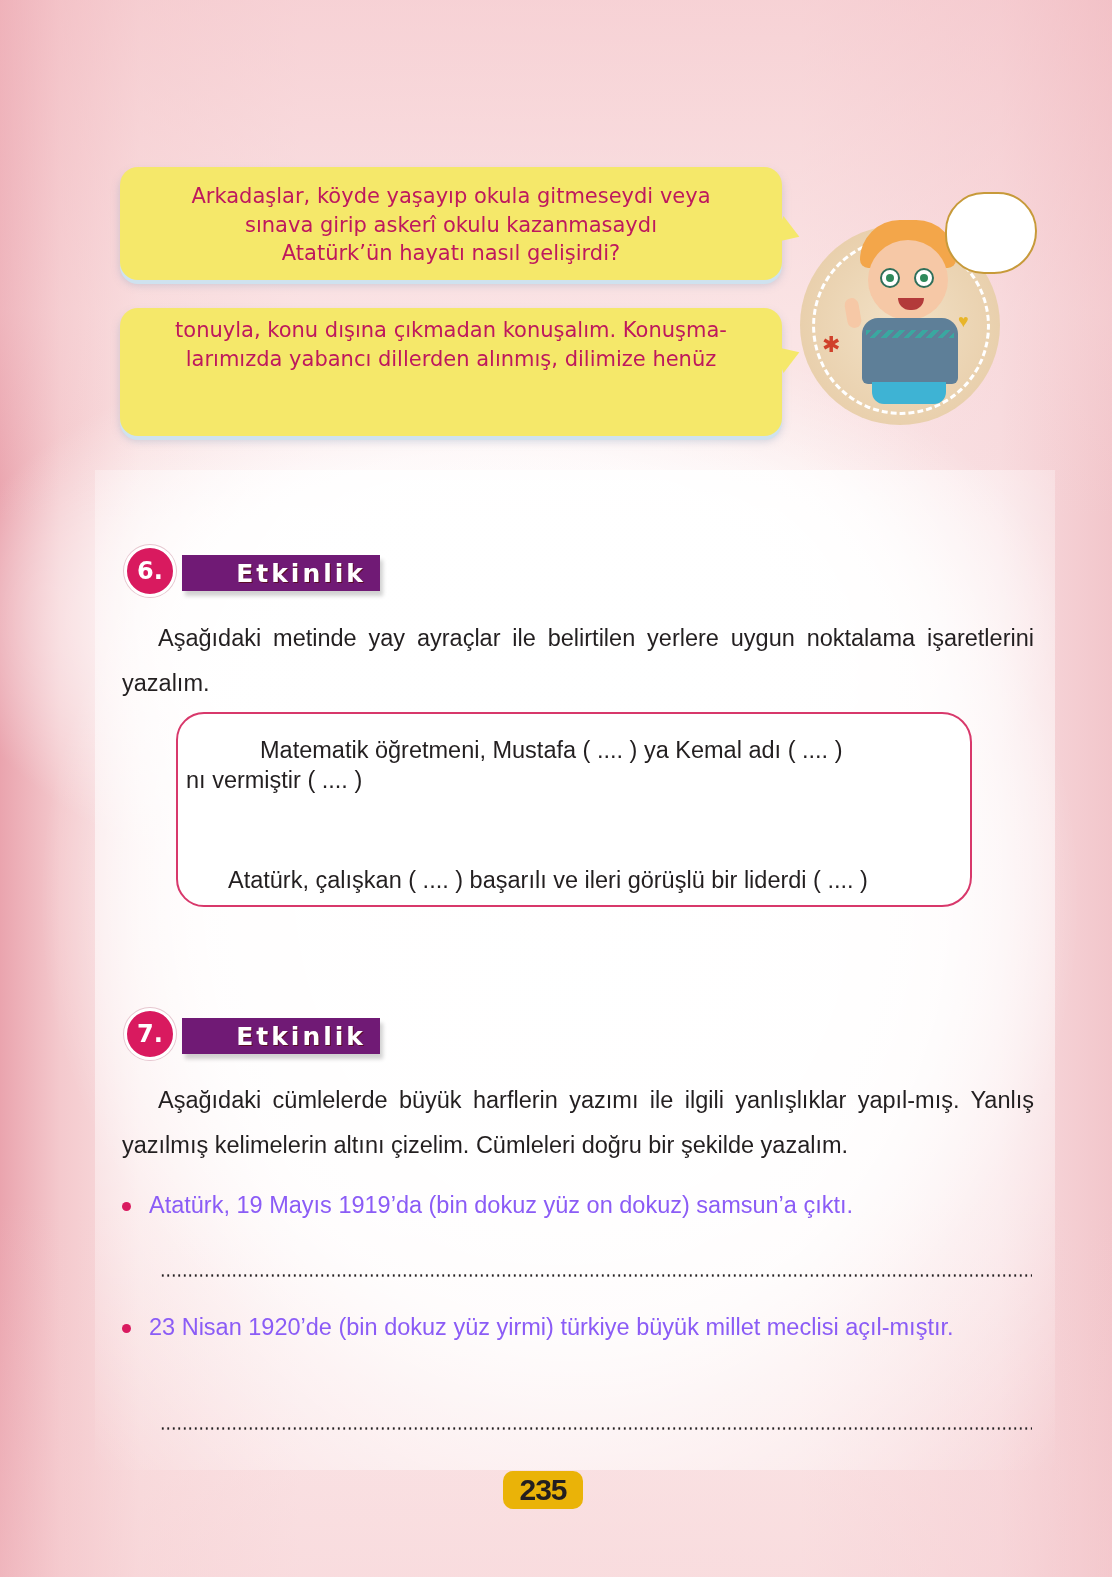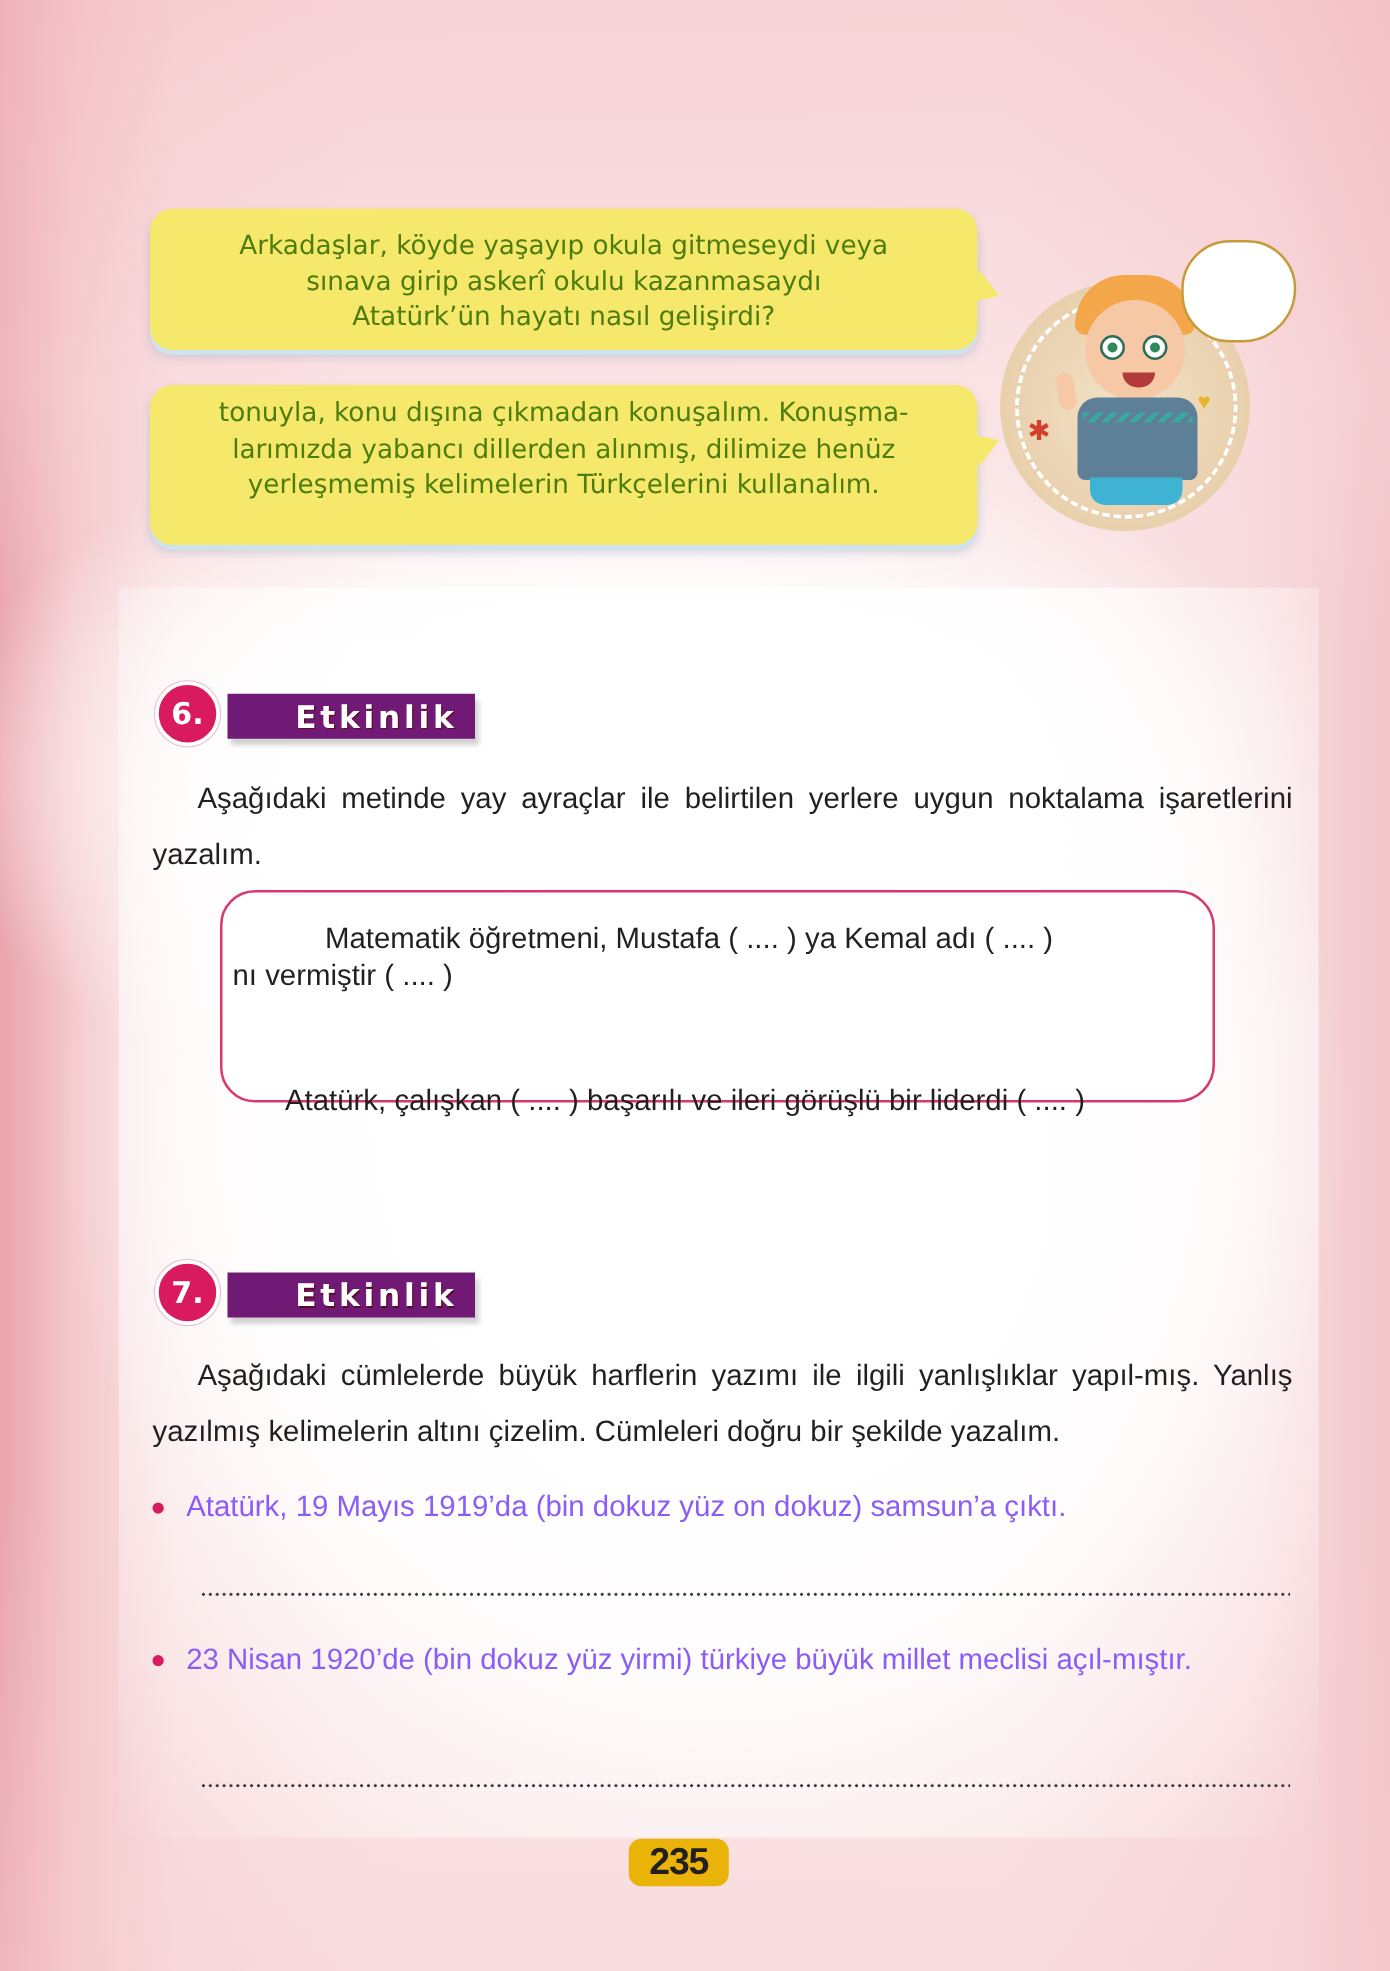--- a/index.html
+++ b/index.html
@@ -20,21 +20,21 @@
     background: linear-gradient(180deg, rgba(255,255,255,0) 0%, rgba(246,204,208,0.45) 100%);
   }
   .white-center {
     position: absolute; left: 95px; top: 470px; width: 960px; height: 1000px;
     background: radial-gradient(ellipse at 50% 40%, rgba(255,255,255,0.95) 0%, rgba(255,255,255,0.85) 55%, rgba(255,255,255,0) 100%);
   }
   .bubble {
     position: absolute; background: #f5e86a; border-radius: 18px;
     box-shadow: 0 4px 0 #cfe2ef, 0 5px 8px rgba(120,150,180,0.35);
     font-family: "DejaVu Sans", sans-serif; font-size: 21px; line-height: 28.5px;
-    color: #4d7c0f; text-align: center;
+    color: #be185d; text-align: center;
   }
   .bubble .tail {
     position: absolute; width: 0; height: 0;
     border-top: 14px solid transparent; border-bottom: 14px solid transparent;
     border-left: 22px solid #f5e86a;
   }
   .bubble1 { left: 120px; top: 167px; width: 662px; height: 113px; padding-top: 15px; box-sizing: border-box; }
   .bubble1 .tail { right: -18px; top: 52px; transform: rotate(20deg); }
   .bubble2 { left: 120px; top: 308px; width: 662px; height: 128px; padding-top: 8px; box-sizing: border-box; }
   .bubble2 .tail { right: -18px; top: 34px; transform: rotate(-20deg); }
@@ -94,21 +94,21 @@
 
   .instr {
     position: absolute; left: 122px; width: 912px; font-size: 23.5px; line-height: 45px; color: #231f20;
     text-align: justify;
   }
   .instr .indent { display: inline-block; width: 36px; }
   .instr6 { top: 616px; }
   .instr7 { top: 1078px; }
 
   .text-box {
-    position: absolute; left: 176px; top: 712px; width: 796px; height: 170px;
+    position: absolute; left: 176px; top: 712px; width: 796px; height: 195px;
     border: 2.5px solid #d8386b; border-radius: 28px 30px 30px 28px; background: #ffffff;
     box-sizing: border-box;
   }
   .text-box .line { position: absolute; font-size: 23.5px; line-height: 30px; white-space: nowrap; color: #231f20; }
   .tb-l1 { left: 82px; top: 21px; }
   .tb-l2 { left: 8px; top: 51px; }
   .tb-l3 { left: 50px; top: 100px; }
   .tb-l4 { left: 50px; top: 151px; }
 
   .bullet-item { position: absolute; left: 122px; width: 912px; font-size: 23.5px; line-height: 31px; color: #8b5cf6; }
@@ -140,21 +140,20 @@
 <div class="bubble bubble1">
   <p>Arkadaşlar, köyde yaşayıp okula gitmeseydi veya</p>
   <p>sınava girip askerî okulu kazanmasaydı</p>
   <p>Atatürk’ün hayatı nasıl gelişirdi?</p>
   <span class="tail"></span>
 </div>
 
 <div class="bubble bubble2">
   <p>tonuyla, konu dışına çıkmadan konuşalım. Konuşma-</p>
   <p>larımızda yabancı dillerden alınmış, dilimize henüz</p>
-  <p>yerleşmemiş kelimelerin Türkçelerini kullanalım.</p>
   <span class="tail"></span>
 </div>
 
 <div class="avatar-wrap">
   <div class="avatar-circle"></div>
   <div class="avatar-dash"></div>
 </div>
 <div class="girl-hair"></div>
 <div class="girl-head"></div>
 <div class="girl-eye" style="left:880px; top:268px;"></div>

